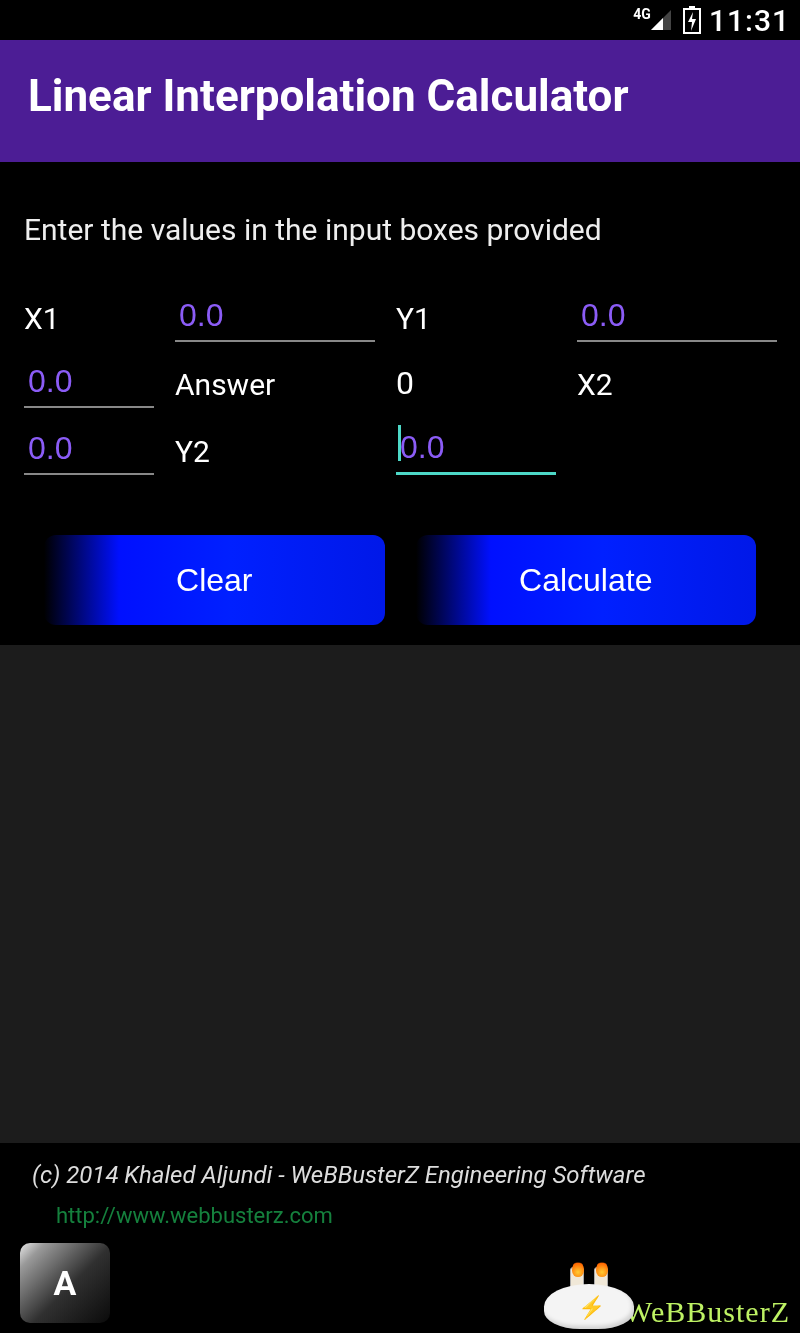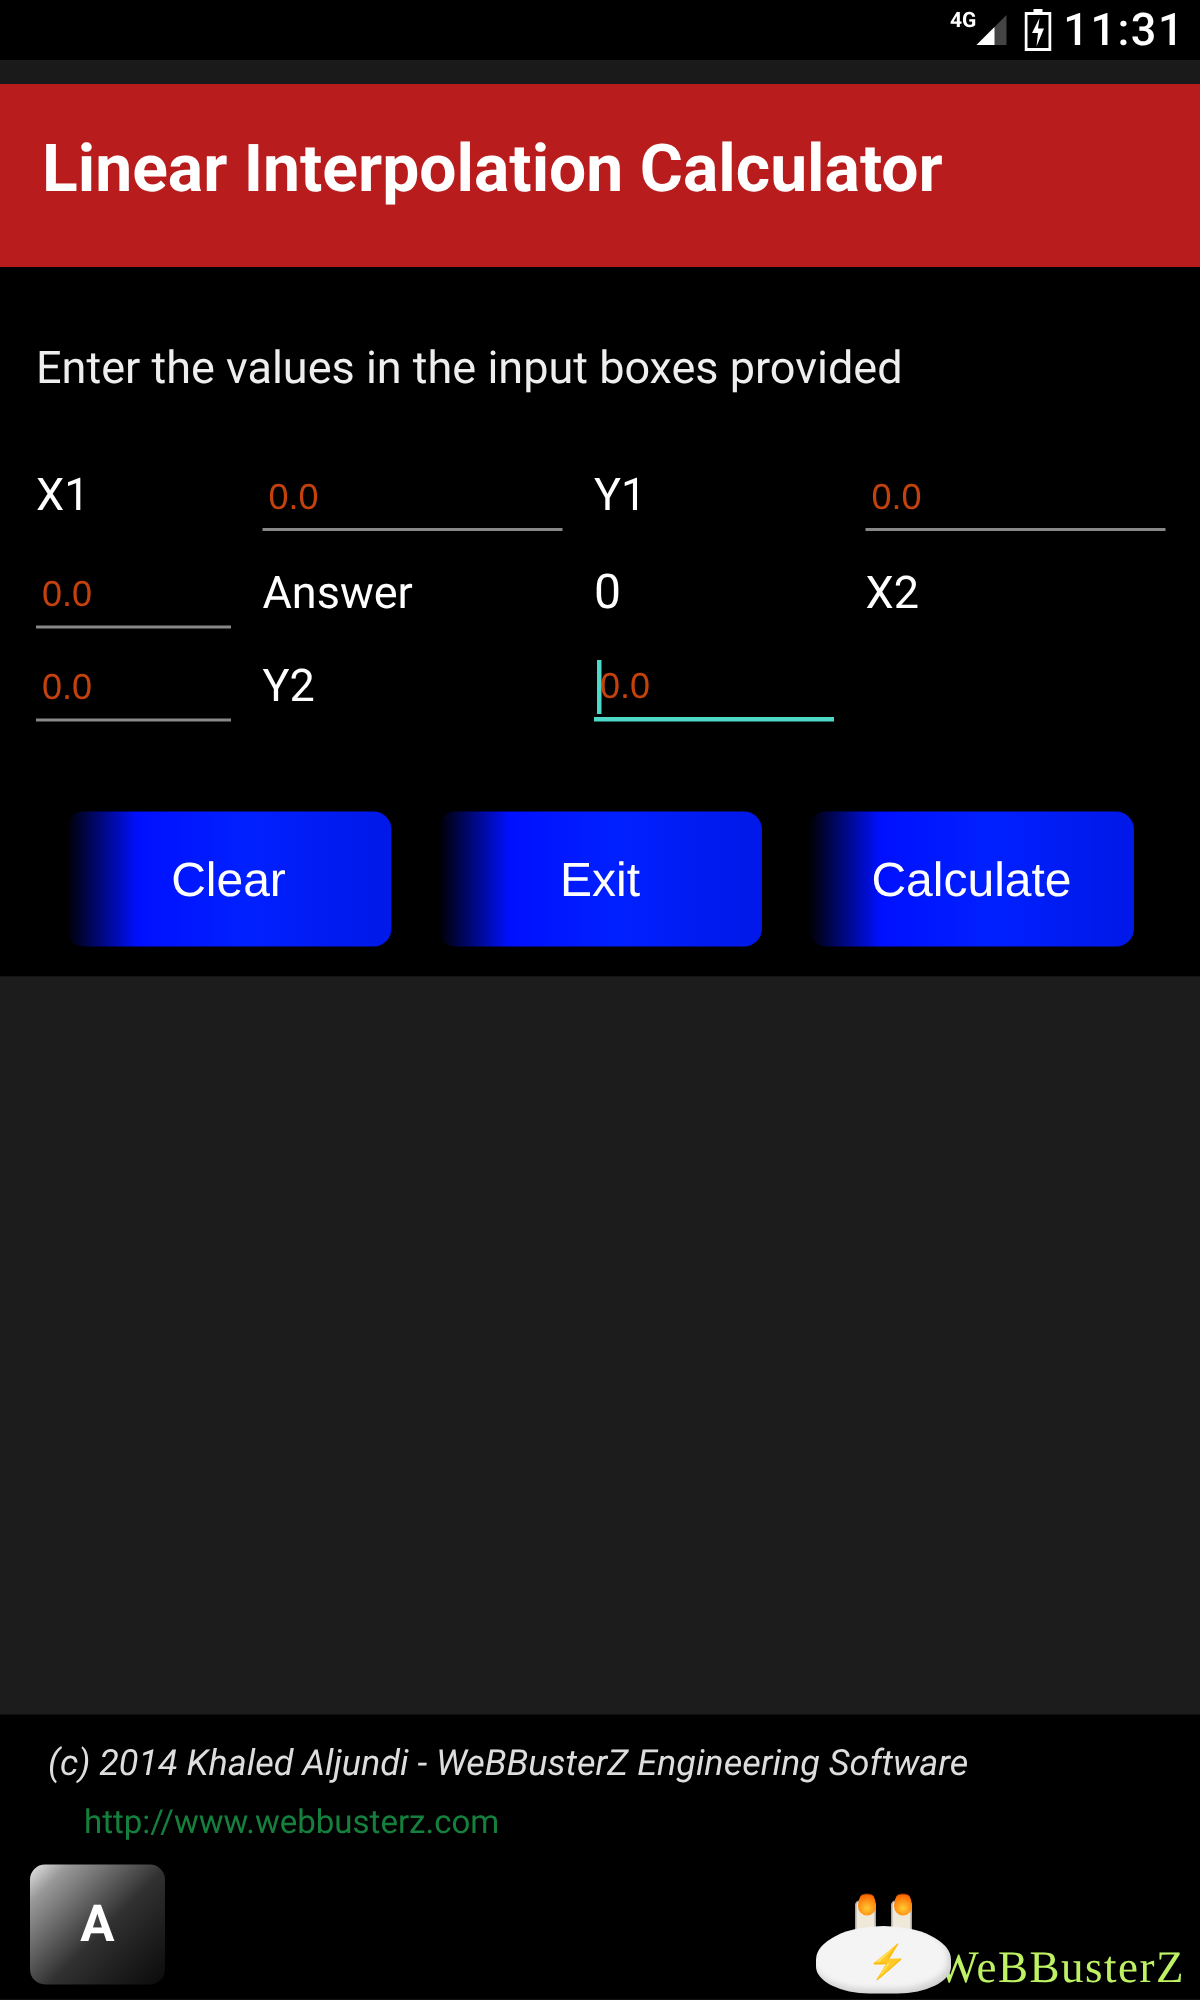--- a/index.html
+++ b/index.html
@@ -11,42 +11,42 @@
     height: 40px; background: #000; color: #fff;
     display: flex; align-items: center; justify-content: flex-end;
     padding: 0 10px; font-size: 26px; font-weight: 500;
   }
   .statusbar .status-item { margin-left: 10px; display: flex; align-items: center; }
   .statusbar .clock { font-size: 30px; letter-spacing: 1px; margin-left: 8px; }
   .sig-4g-label { font-size: 14px; font-weight: 700; position: relative; top: -6px; margin-right: -2px; }
 
   
   .titlebar {
-    background: #b91c1c; padding: 30px 28px 40px 28px; margin-top: 16px;
+    background: #4c1d95; padding: 30px 28px 40px 28px;
   }
   .titlebar h1 { font-size: 44px; font-weight: 700; color: #fff; }
 
   
   .content {
     background: #000; padding: 30px 24px 20px 24px;
   }
   .instruction { font-size: 30px; color: #eee; margin-bottom: 50px; margin-top: 20px; }
 
   .grid {
     display: grid;
     grid-template-columns: 130px 200px 160px 200px;
     column-gap: 20px;
     row-gap: 70px;
     align-items: end;
     margin-bottom: 60px;
     gap: 21px;
   }
   .lbl { font-size: 30px; color: #fff; padding-bottom: 6px; }
   .field {
-    font-size: 24px; color: #c2410c; background: transparent;
+    font-size: 32px; color: #8b5cf6; background: transparent;
     border: none; border-bottom: 2px solid #888;
     padding: 0 4px 6px 4px; width: 100%;
     outline: none;
   }
   .field.active { border-bottom: 3px solid #4dd8c7; }
   .answer-val { font-size: 32px; color: #fff; padding-bottom: 6px; }
 
   .caret {
     position: relative;
   }
@@ -156,21 +156,20 @@
     <div class="lbl">X2</div>
     <input class="field" value="0.0" style="">
     <div class="lbl">Y2</div>
     <div class="caret">
       <input class="field active" value="0.0" style="">
     </div>
   </div>
 
   <div class="buttons">
     <button class="btn">Clear</button>
-    <button class="btn">Exit</button>
     <button class="btn">Calculate</button>
   </div>
 </div>
 
 <div class="spacer"></div>
 
 <div class="footer">
   <div class="copyright">(c) 2014 Khaled Aljundi - WeBBusterZ Engineering Software</div>
   <div class="url">http://www.webbusterz.com</div>
   <div class="badge-a">

